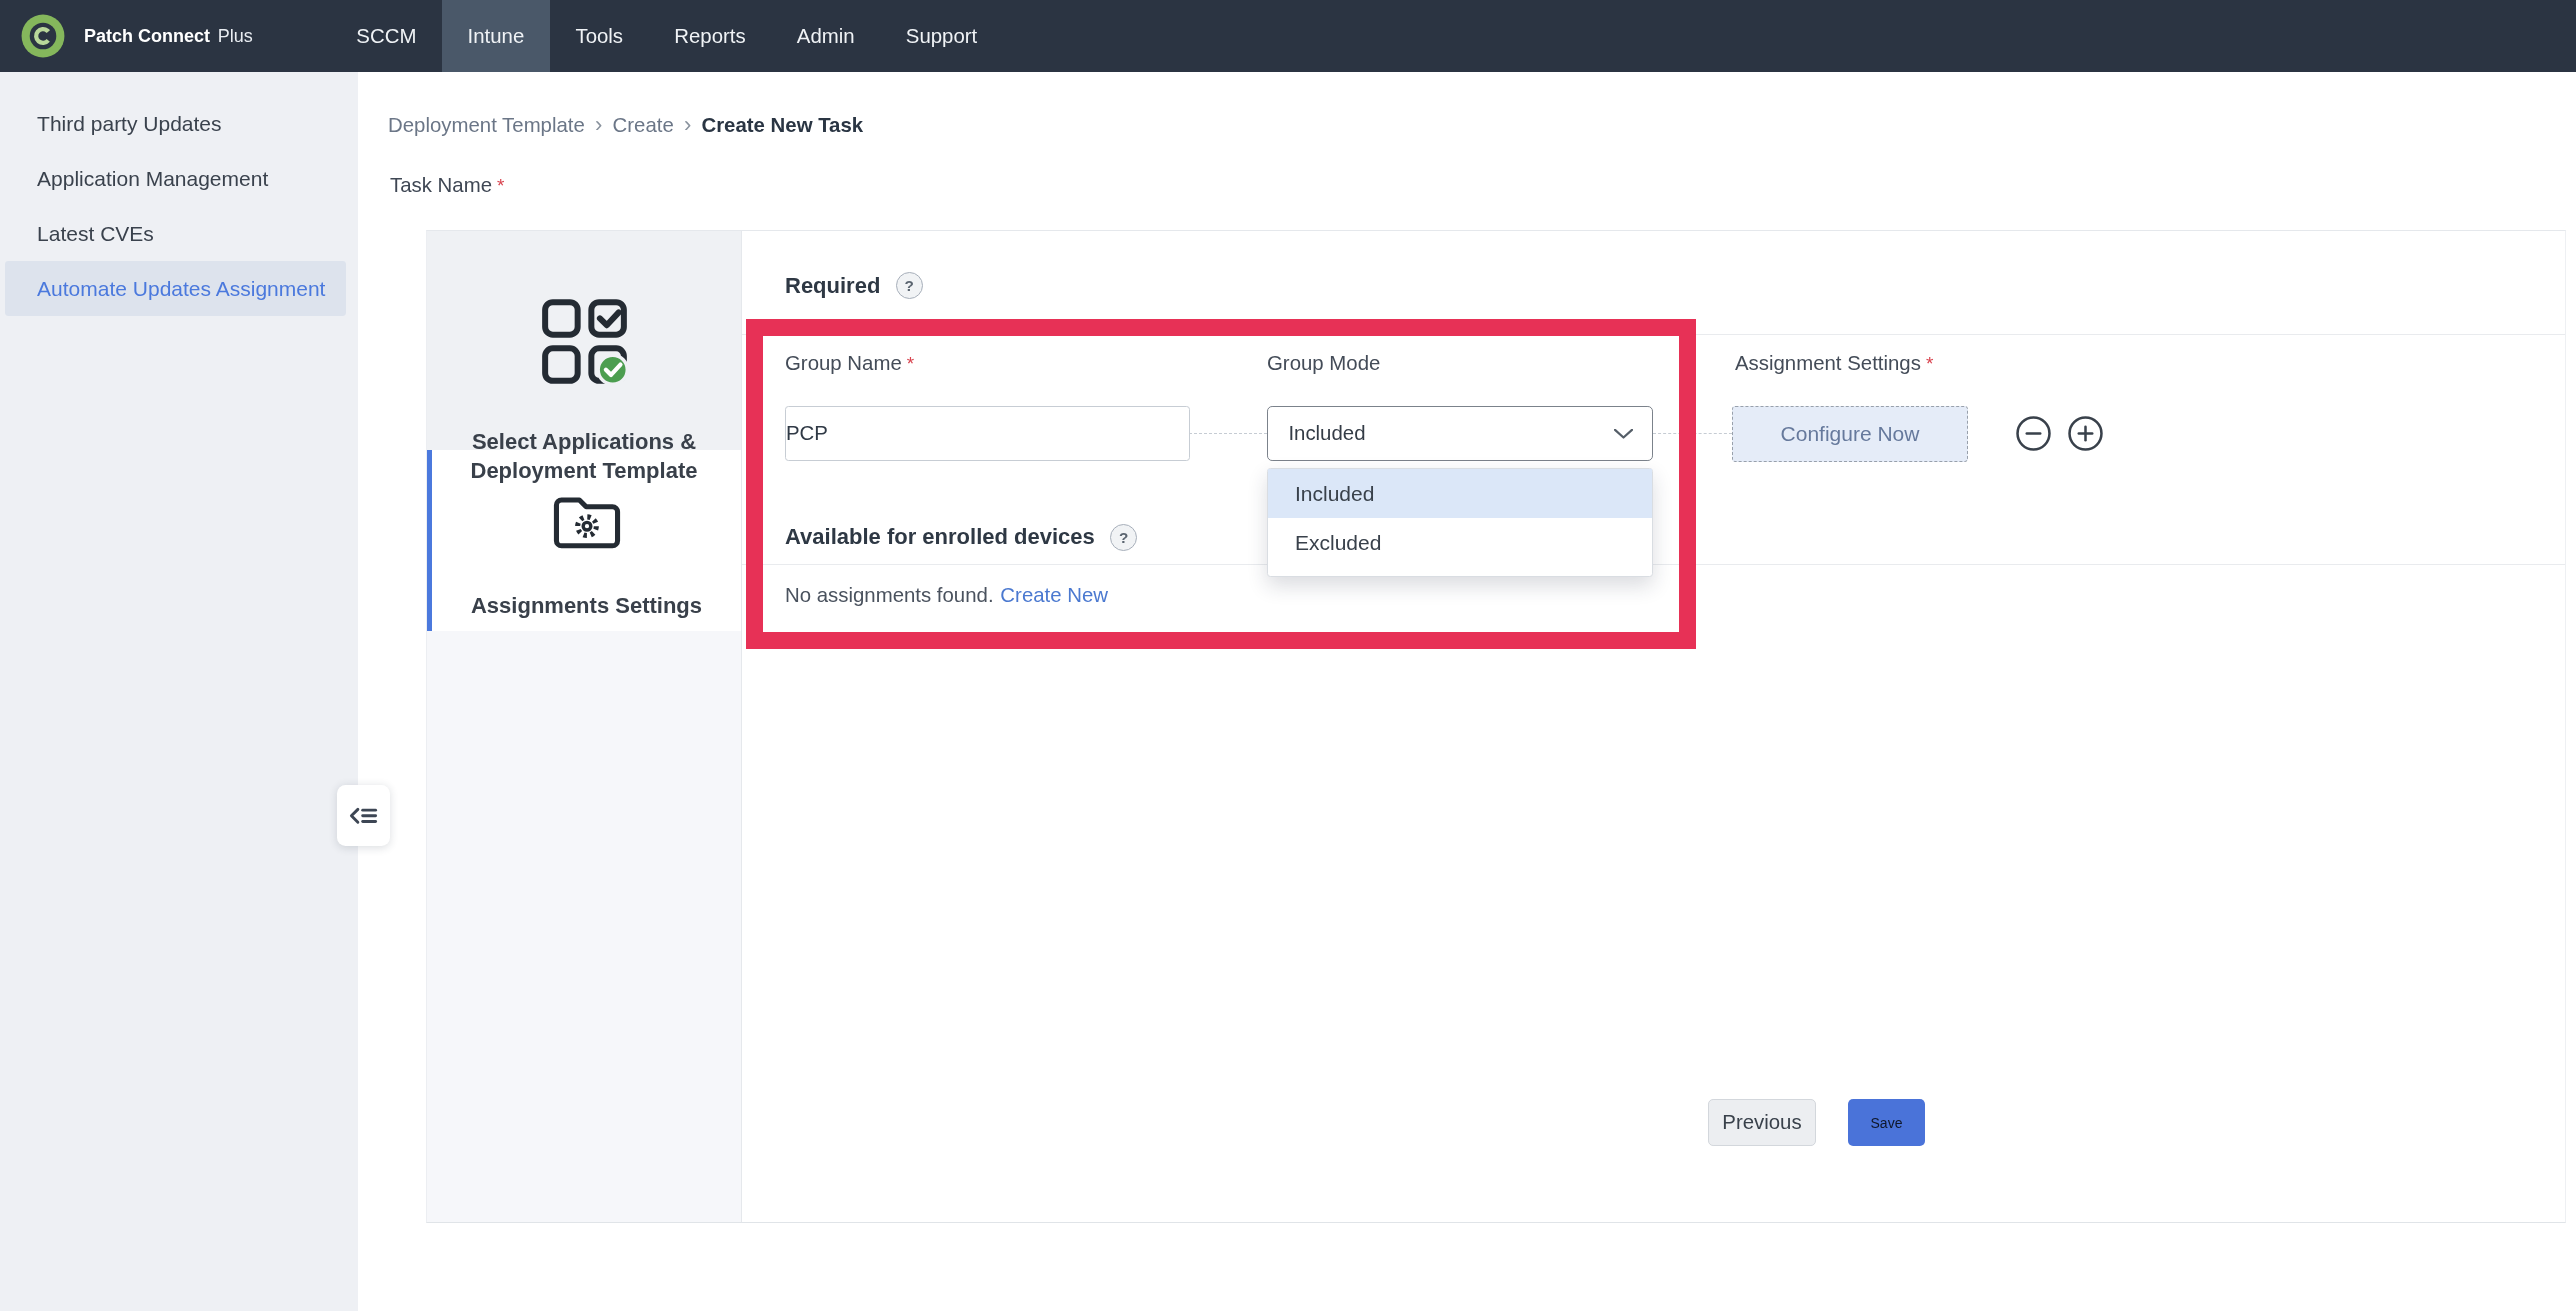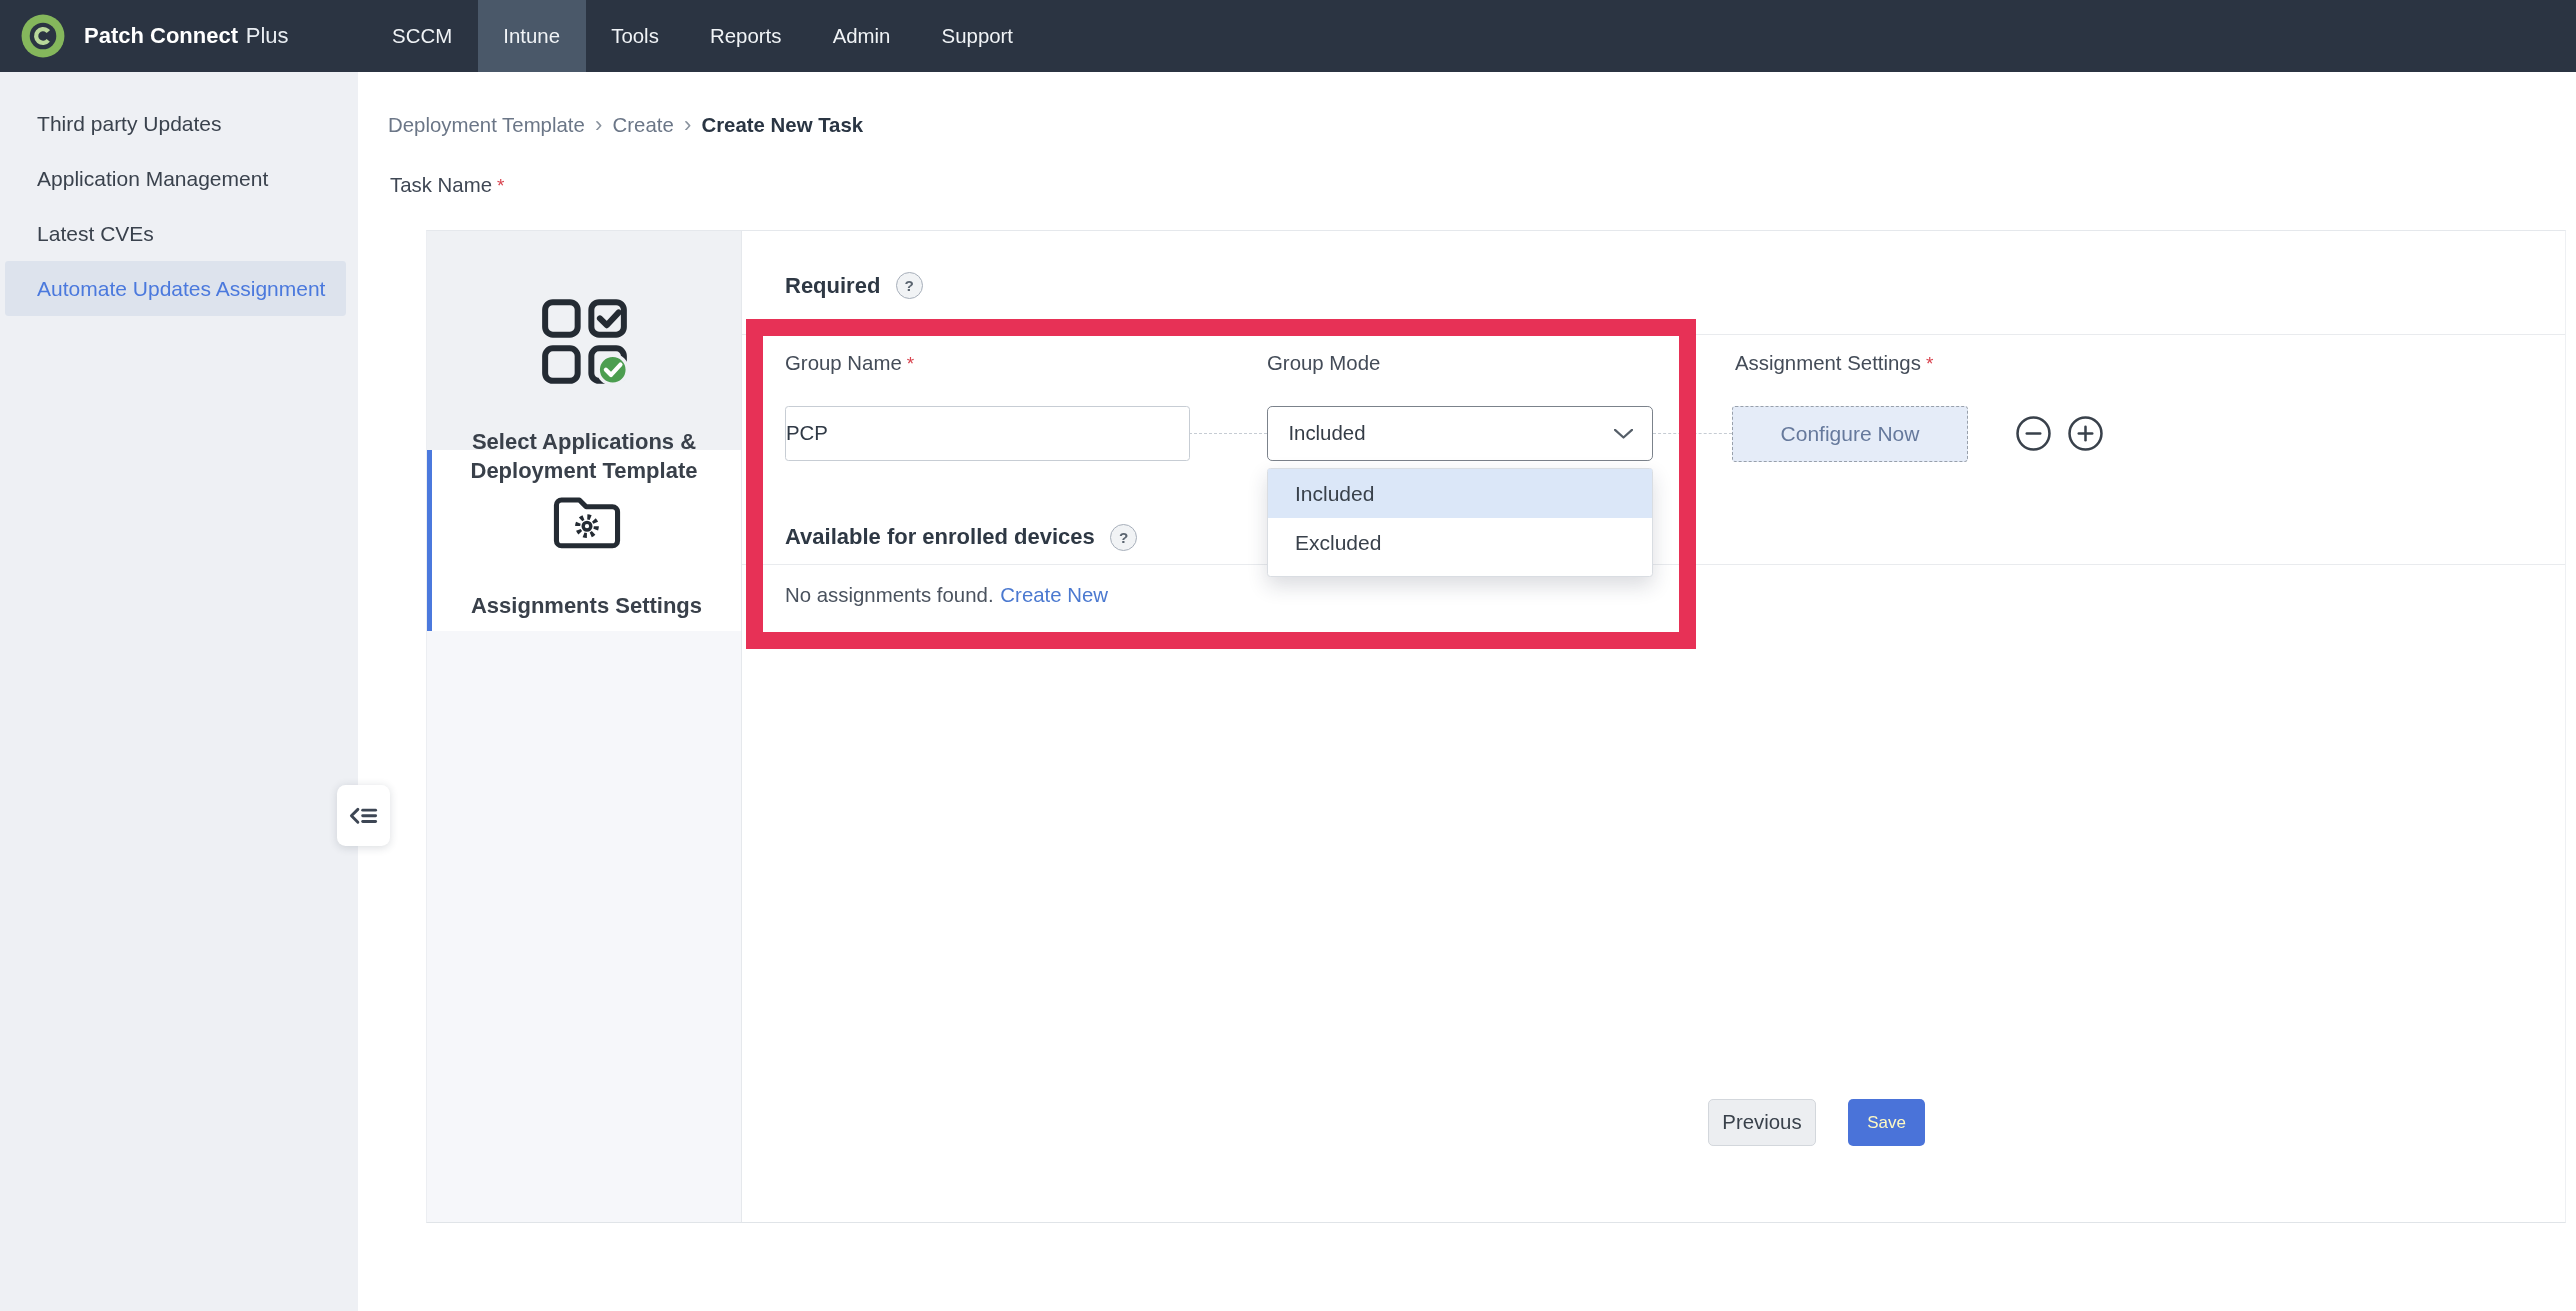--- a/index.html
+++ b/index.html
@@ -10,21 +10,21 @@
   }
   *{box-sizing:border-box;margin:0;padding:0;}
   html,body{width:2576px;height:1312px;overflow:hidden;background:#fff;}
   body{font-family:"Liberation Sans",sans-serif;color:#39414b;}
   #app{position:relative;width:2576px;height:1312px;background:#fff;}
 
   
   .topnav{position:absolute;left:0;top:0;width:2576px;height:72px;background:var(--navbar-bg);
           display:flex;align-items:center;}
   .logo{margin-left:19px;width:48px;height:48px;flex:0 0 auto;cursor:pointer;}
-  .brand{margin-left:17px;font-size:22px;color:#fff;white-space:nowrap;}
+  .brand{margin-left:17px;font-size:18px;color:#fff;white-space:nowrap;}
   .brand .b{font-weight:700;}
   .brand .l{font-weight:300;margin-left:7.7px;color:#e9edf2;}
   .mainmenu{display:flex;margin-left:78px;height:72px;}
   .mainmenu .nav-item{height:72px;line-height:72px;padding:0 25.6px;font-size:20.4px;color:#f0f3f6;cursor:pointer;}
   .mainmenu .nav-item.active{background:var(--nav-active-bg);}
 
   
   .sidebar{position:absolute;left:0;top:72px;width:358px;height:1240px;background:var(--sidebar-bg);}
   .side-item{height:55px;line-height:55px;padding-left:32px;margin:0 12px 0 5.1px;border-radius:3.4px;
              font-size:21px;color:#3a424d;cursor:pointer;white-space:nowrap;}
@@ -88,21 +88,21 @@
   .empty-row{position:absolute;left:43px;top:353px;font-size:20.4px;color:#4a525e;}
   .link{color:var(--link-blue);cursor:pointer;margin-left:6.8px;}
 
   .red-rect{position:absolute;left:319px;top:88px;width:950px;height:330px;border:17px solid var(--highlight-red);
             z-index:40;pointer-events:none;}
 
   .btn-prev{position:absolute;left:966px;top:868px;width:108px;height:47px;background:#eceef1;border:0.9px solid #d3d7dc;
             border-radius:5.1px;font-size:20.4px;color:#39414b;display:flex;align-items:center;justify-content:center;
             cursor:pointer;font-family:"Liberation Sans",sans-serif;}
   .btn-save{position:absolute;left:1106px;top:868px;width:77px;height:47px;background:var(--save-blue);border:none;
-            border-radius:5.1px;font-size:17px;color:#fef9c3;display:flex;align-items:center;justify-content:center;
+            border-radius:5.1px;font-size:14px;color:#0f172a;display:flex;align-items:center;justify-content:center;
             cursor:pointer;font-family:"Liberation Sans",sans-serif;}
 </style>
 </head>
 <body>
 
 <div id="app">
 
   <header class="topnav">
     <svg class="logo" viewBox="0 0 56 56">
       <circle cx="28" cy="28" r="25" fill="var(--brand-green)"></circle>

